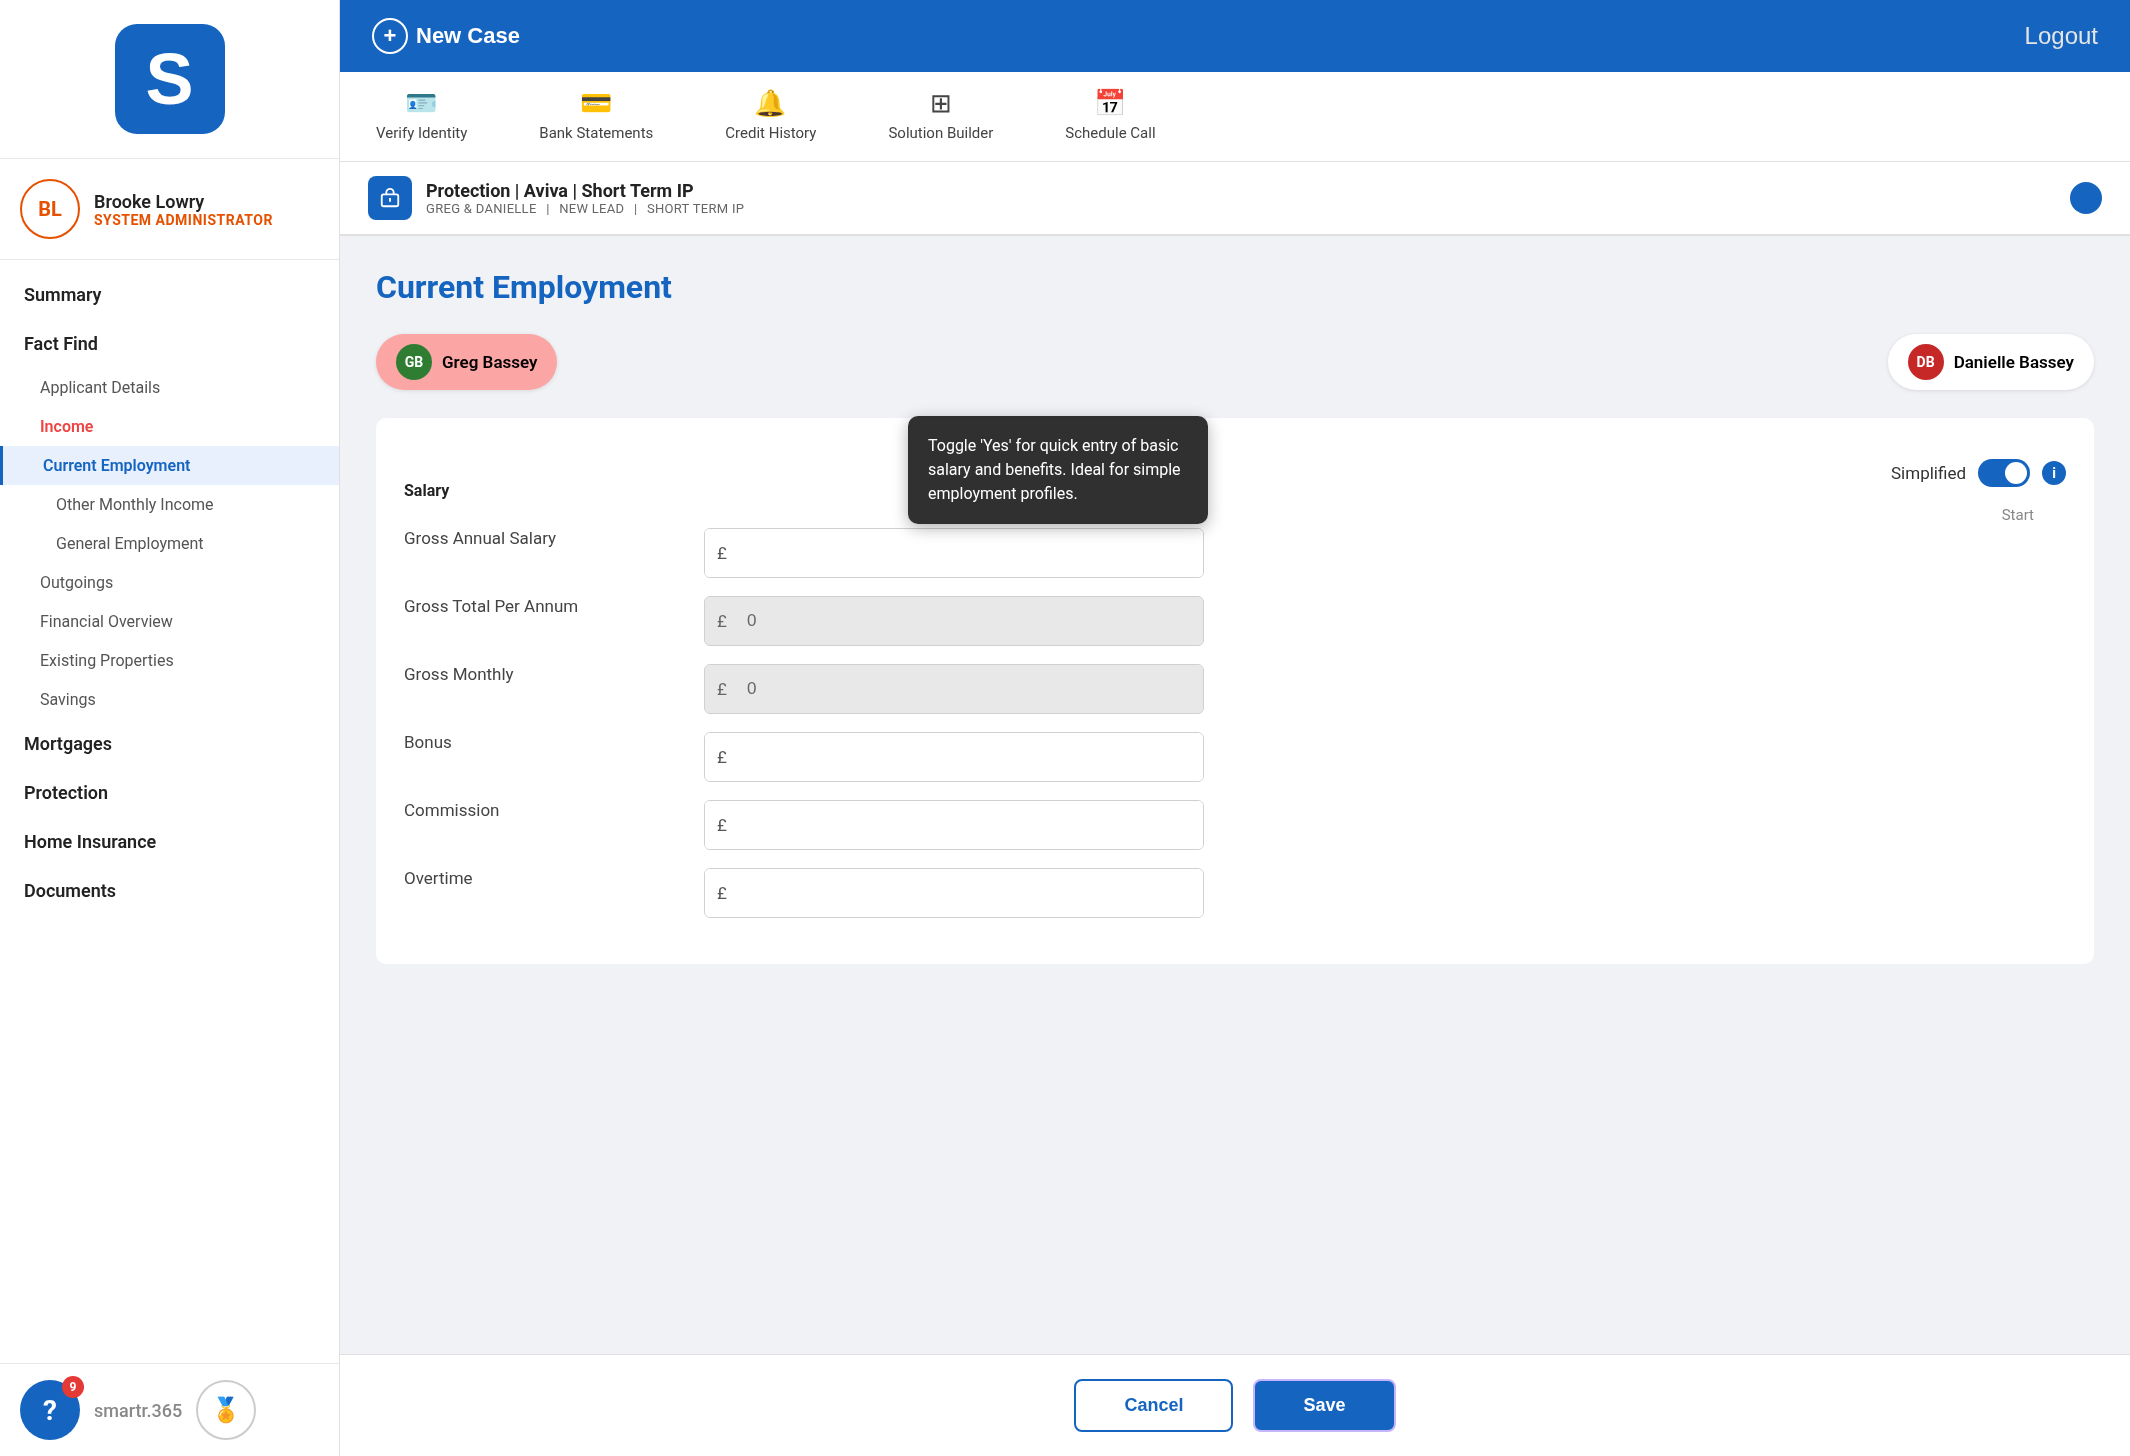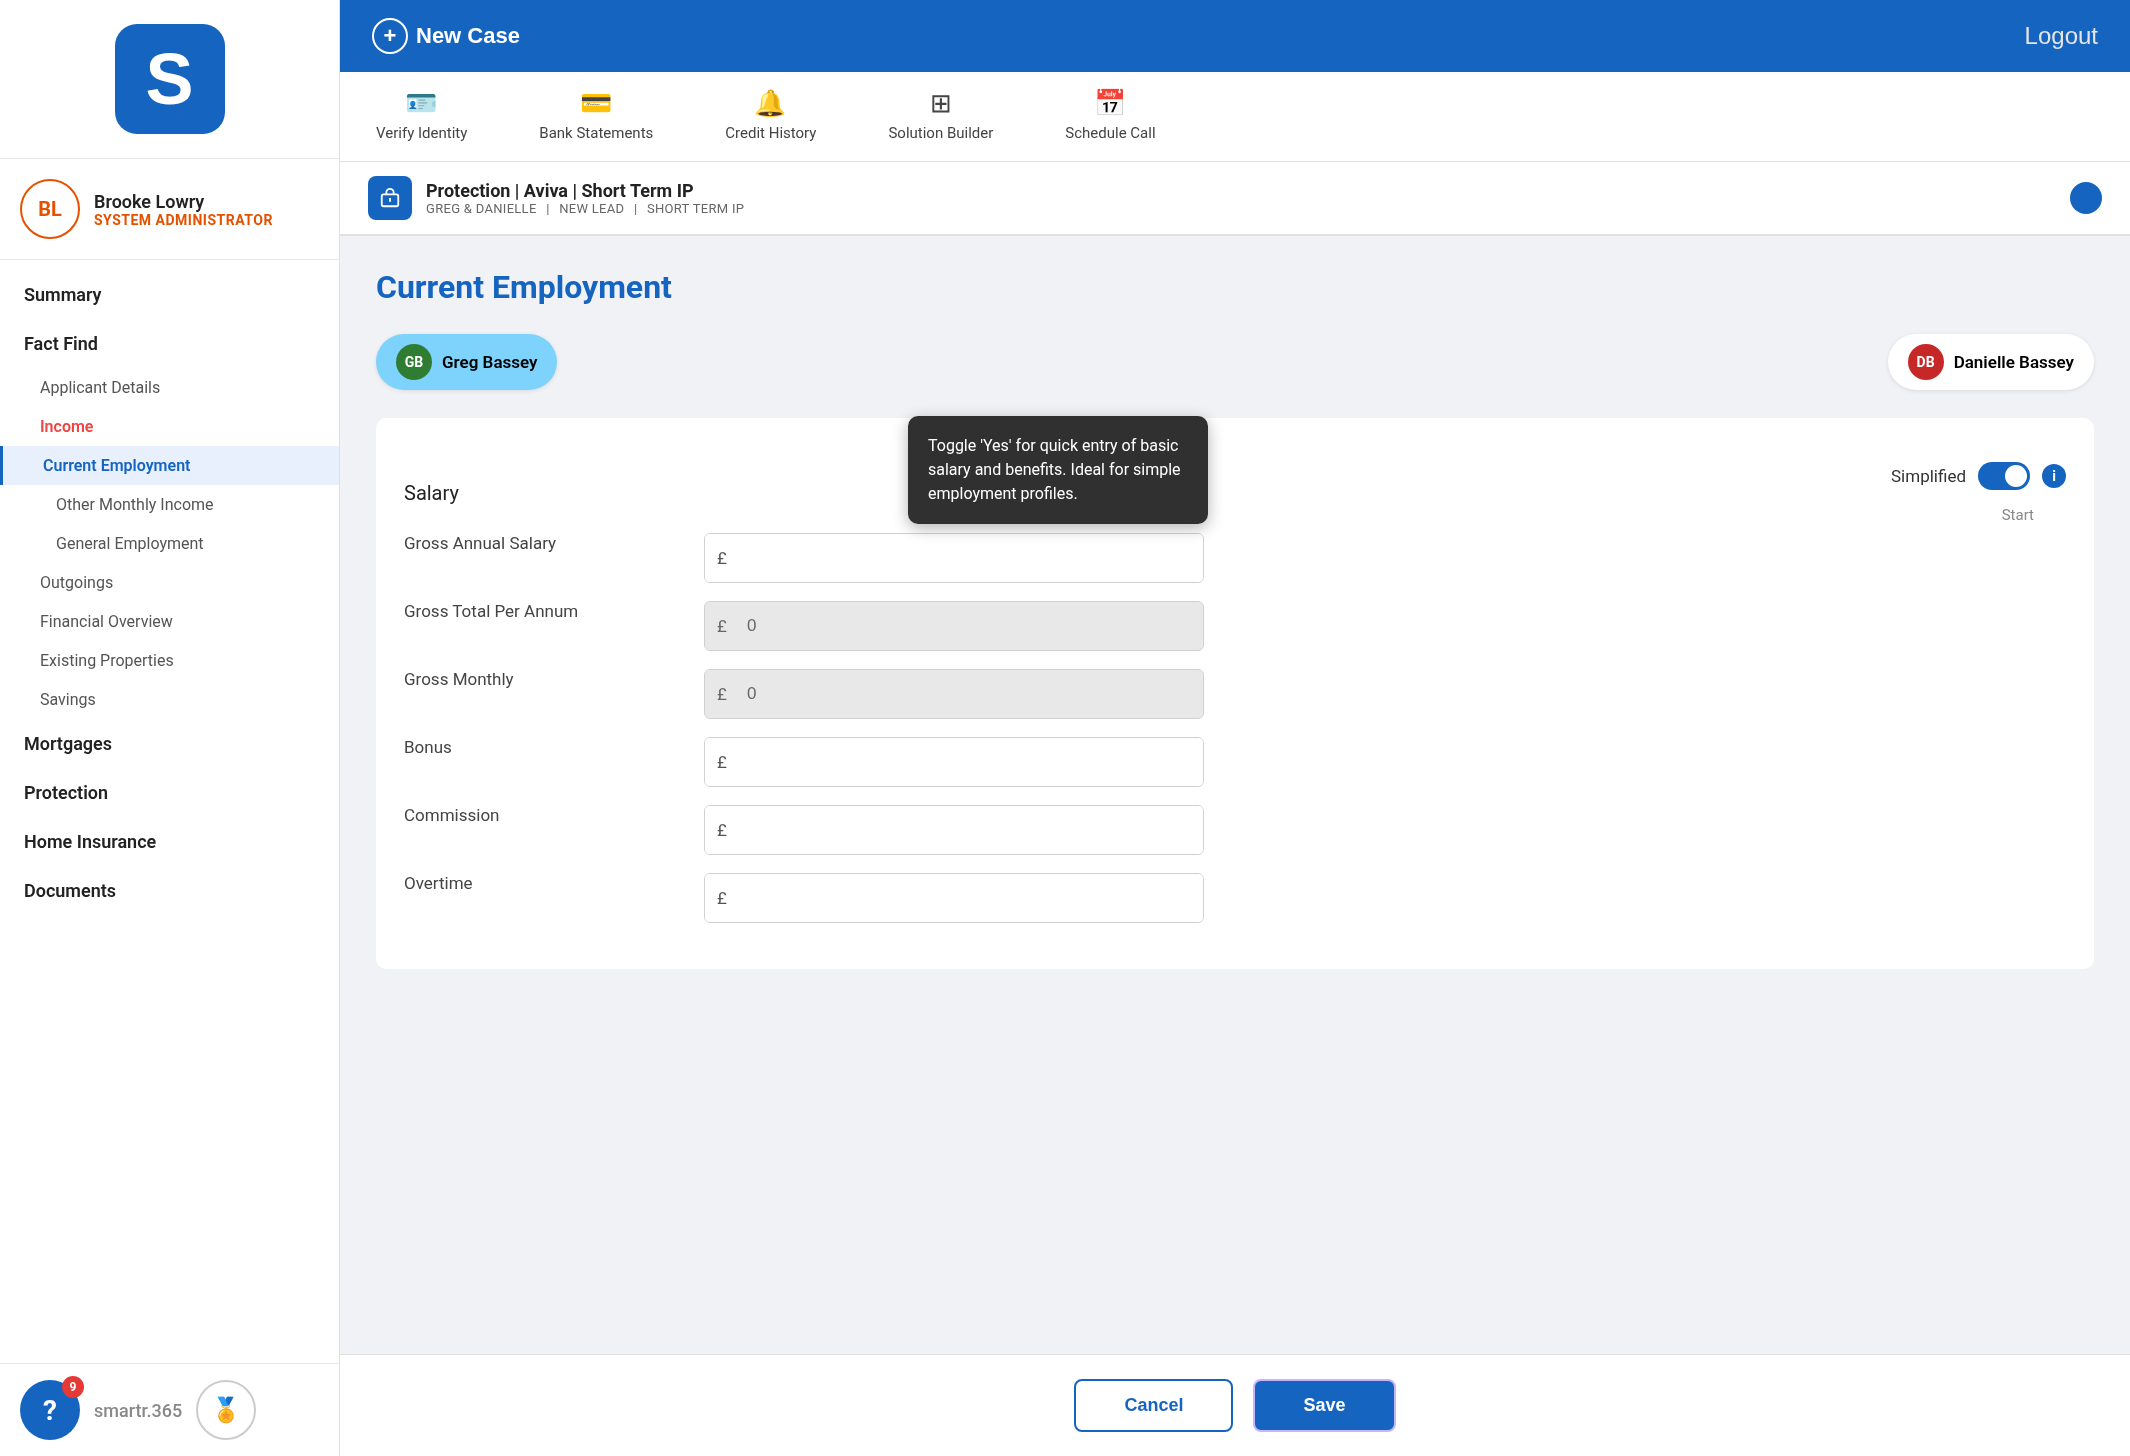--- a/index.html
+++ b/index.html
@@ -300,21 +300,21 @@
       display: flex;
       gap: 16px;
       margin-bottom: 28px;
       align-items: center;
     }
 
     .applicant-tab {
       display: flex;
       align-items: center;
       gap: 10px;
-      background: #7dd3fc;
+      background: #fca5a5;
       border-radius: 30px;
       padding: 10px 20px;
       cursor: pointer;
       box-shadow: 0 1px 4px rgba(0,0,0,0.1);
       font-size: 17px;
       font-weight: 600;
     }
 
     .applicant-tab .tab-avatar {
       width: 36px;
@@ -354,22 +354,22 @@
     }
 
     .salary-header {
       display: flex;
       align-items: center;
       justify-content: space-between;
       margin-bottom: 28px;
     }
 
     .salary-title {
-      font-size: 20px;
-      font-weight: 400;
+      font-size: 16px;
+      font-weight: 700;
       color: #222;
       margin-top: 35px;
     }
 
     .simplified-row {
       display: flex;
       align-items: center;
       gap: 12px;
     }
 

